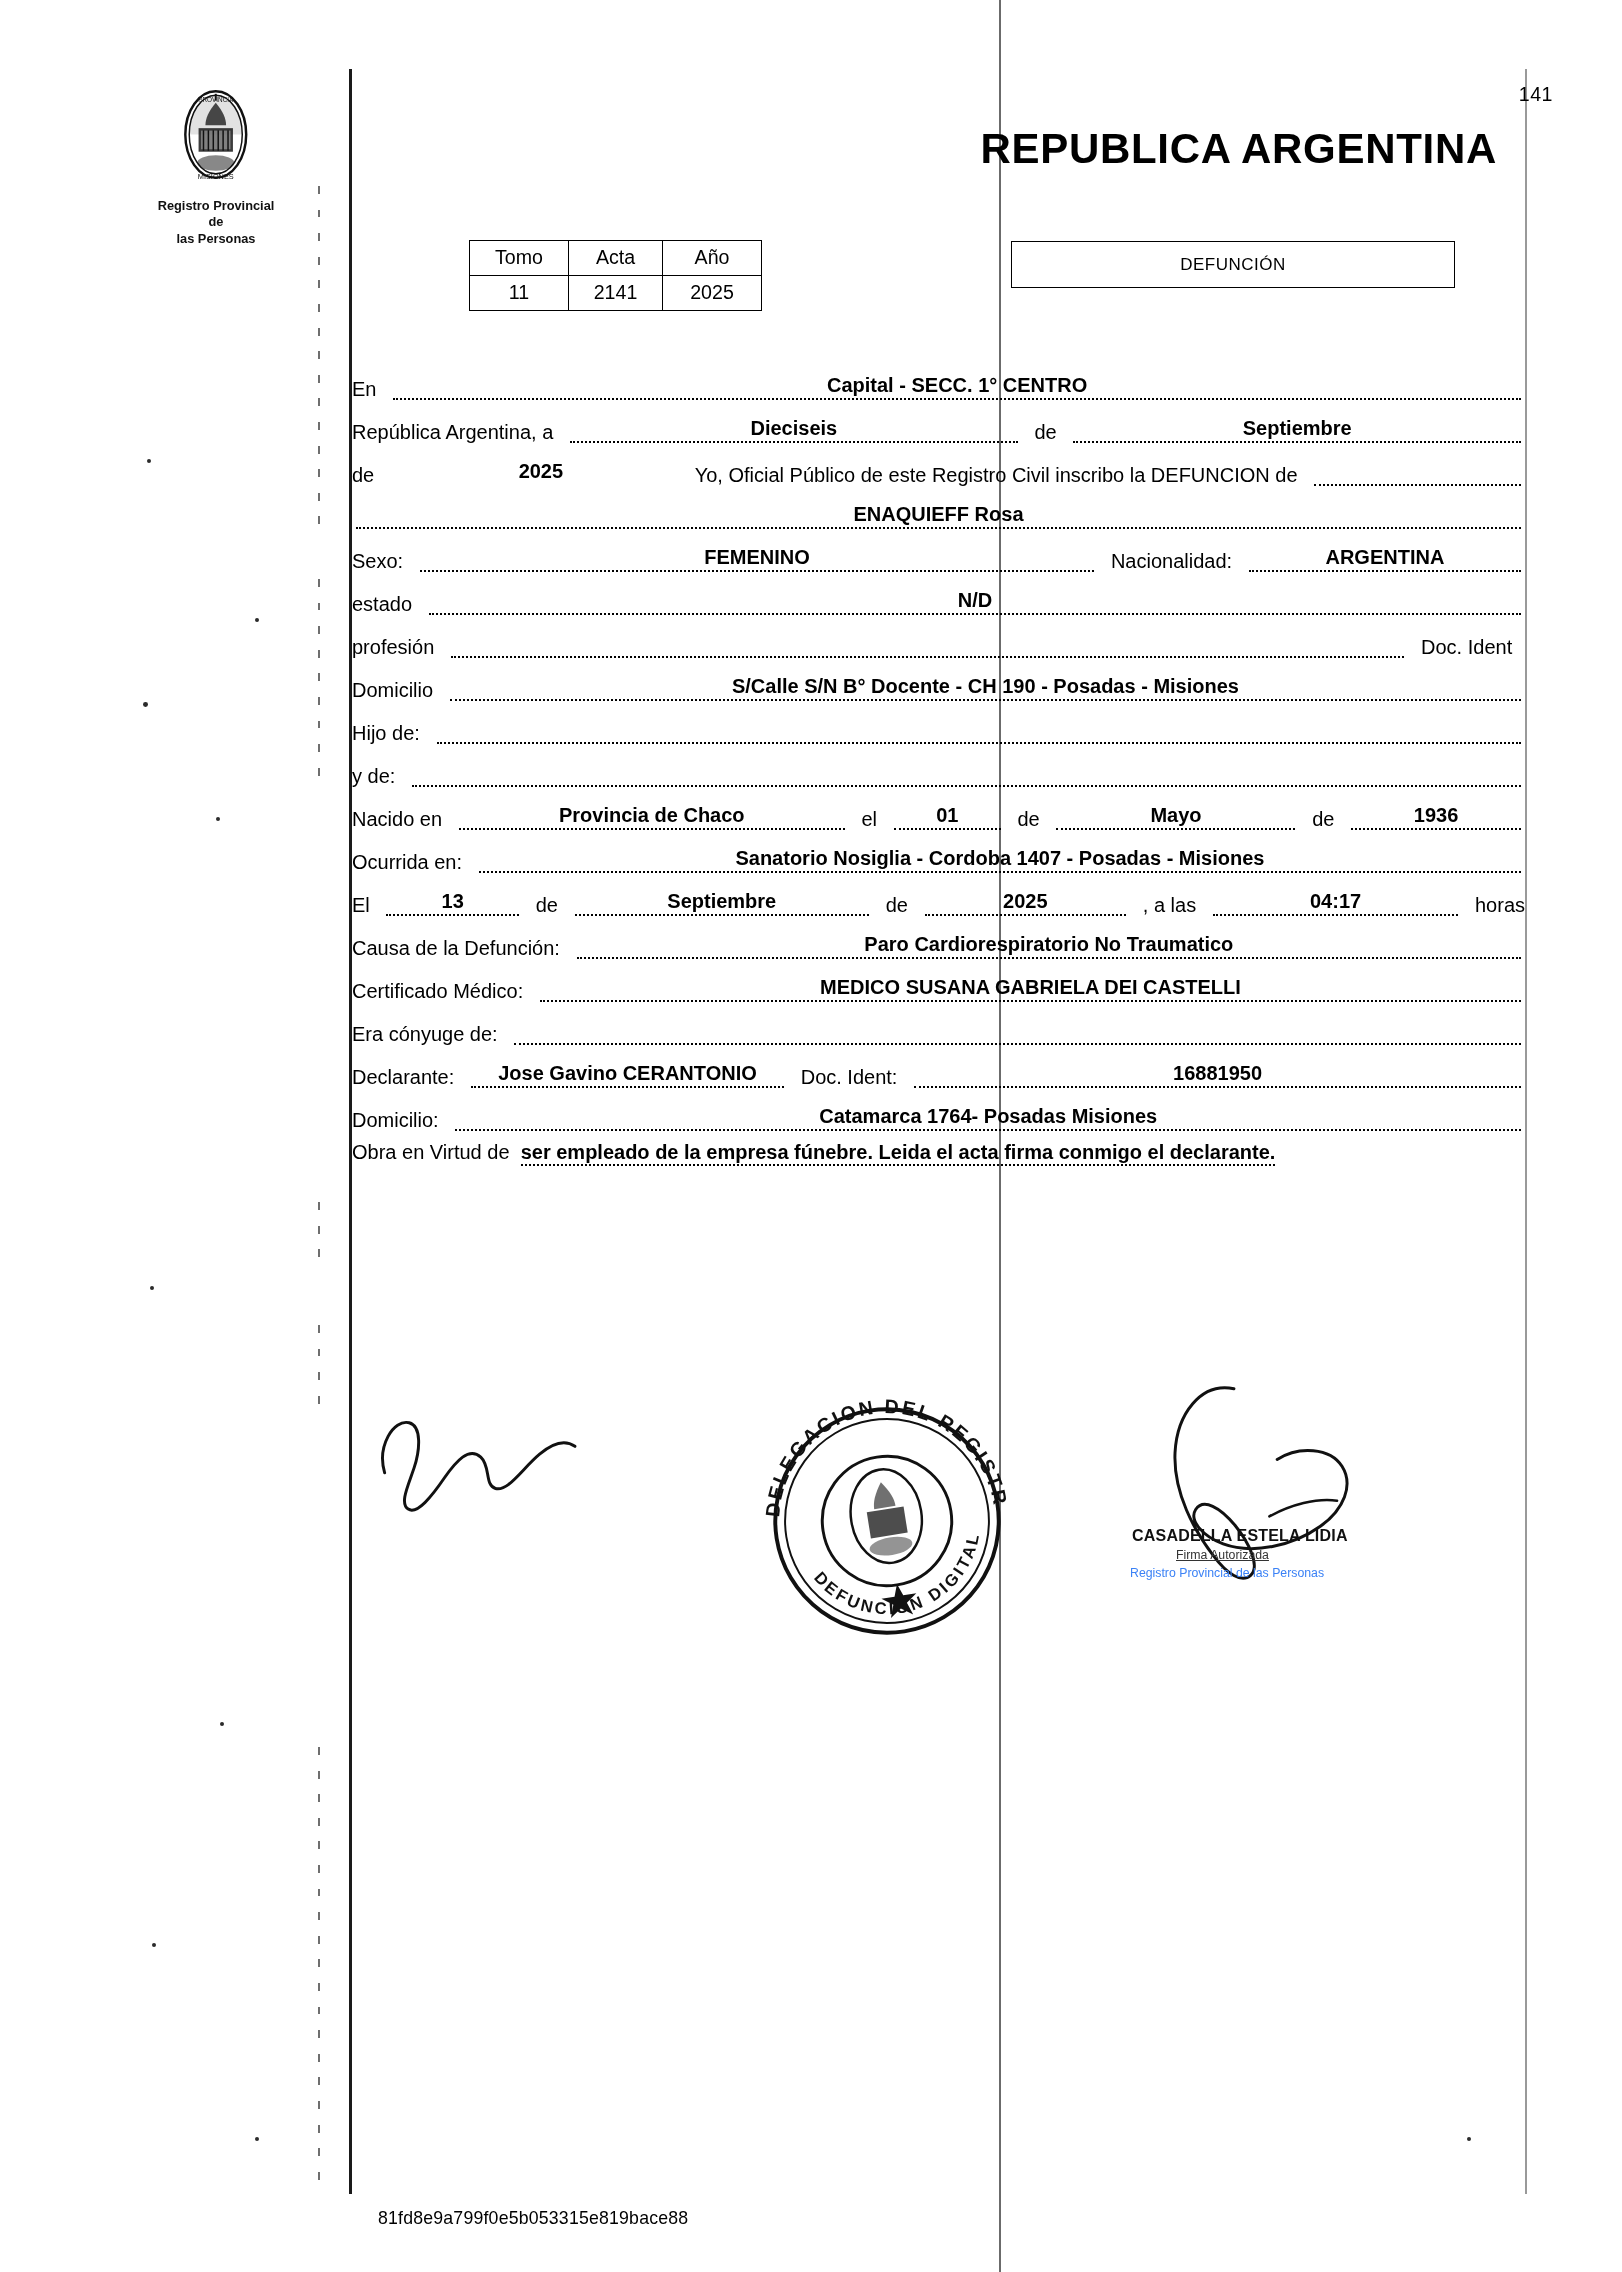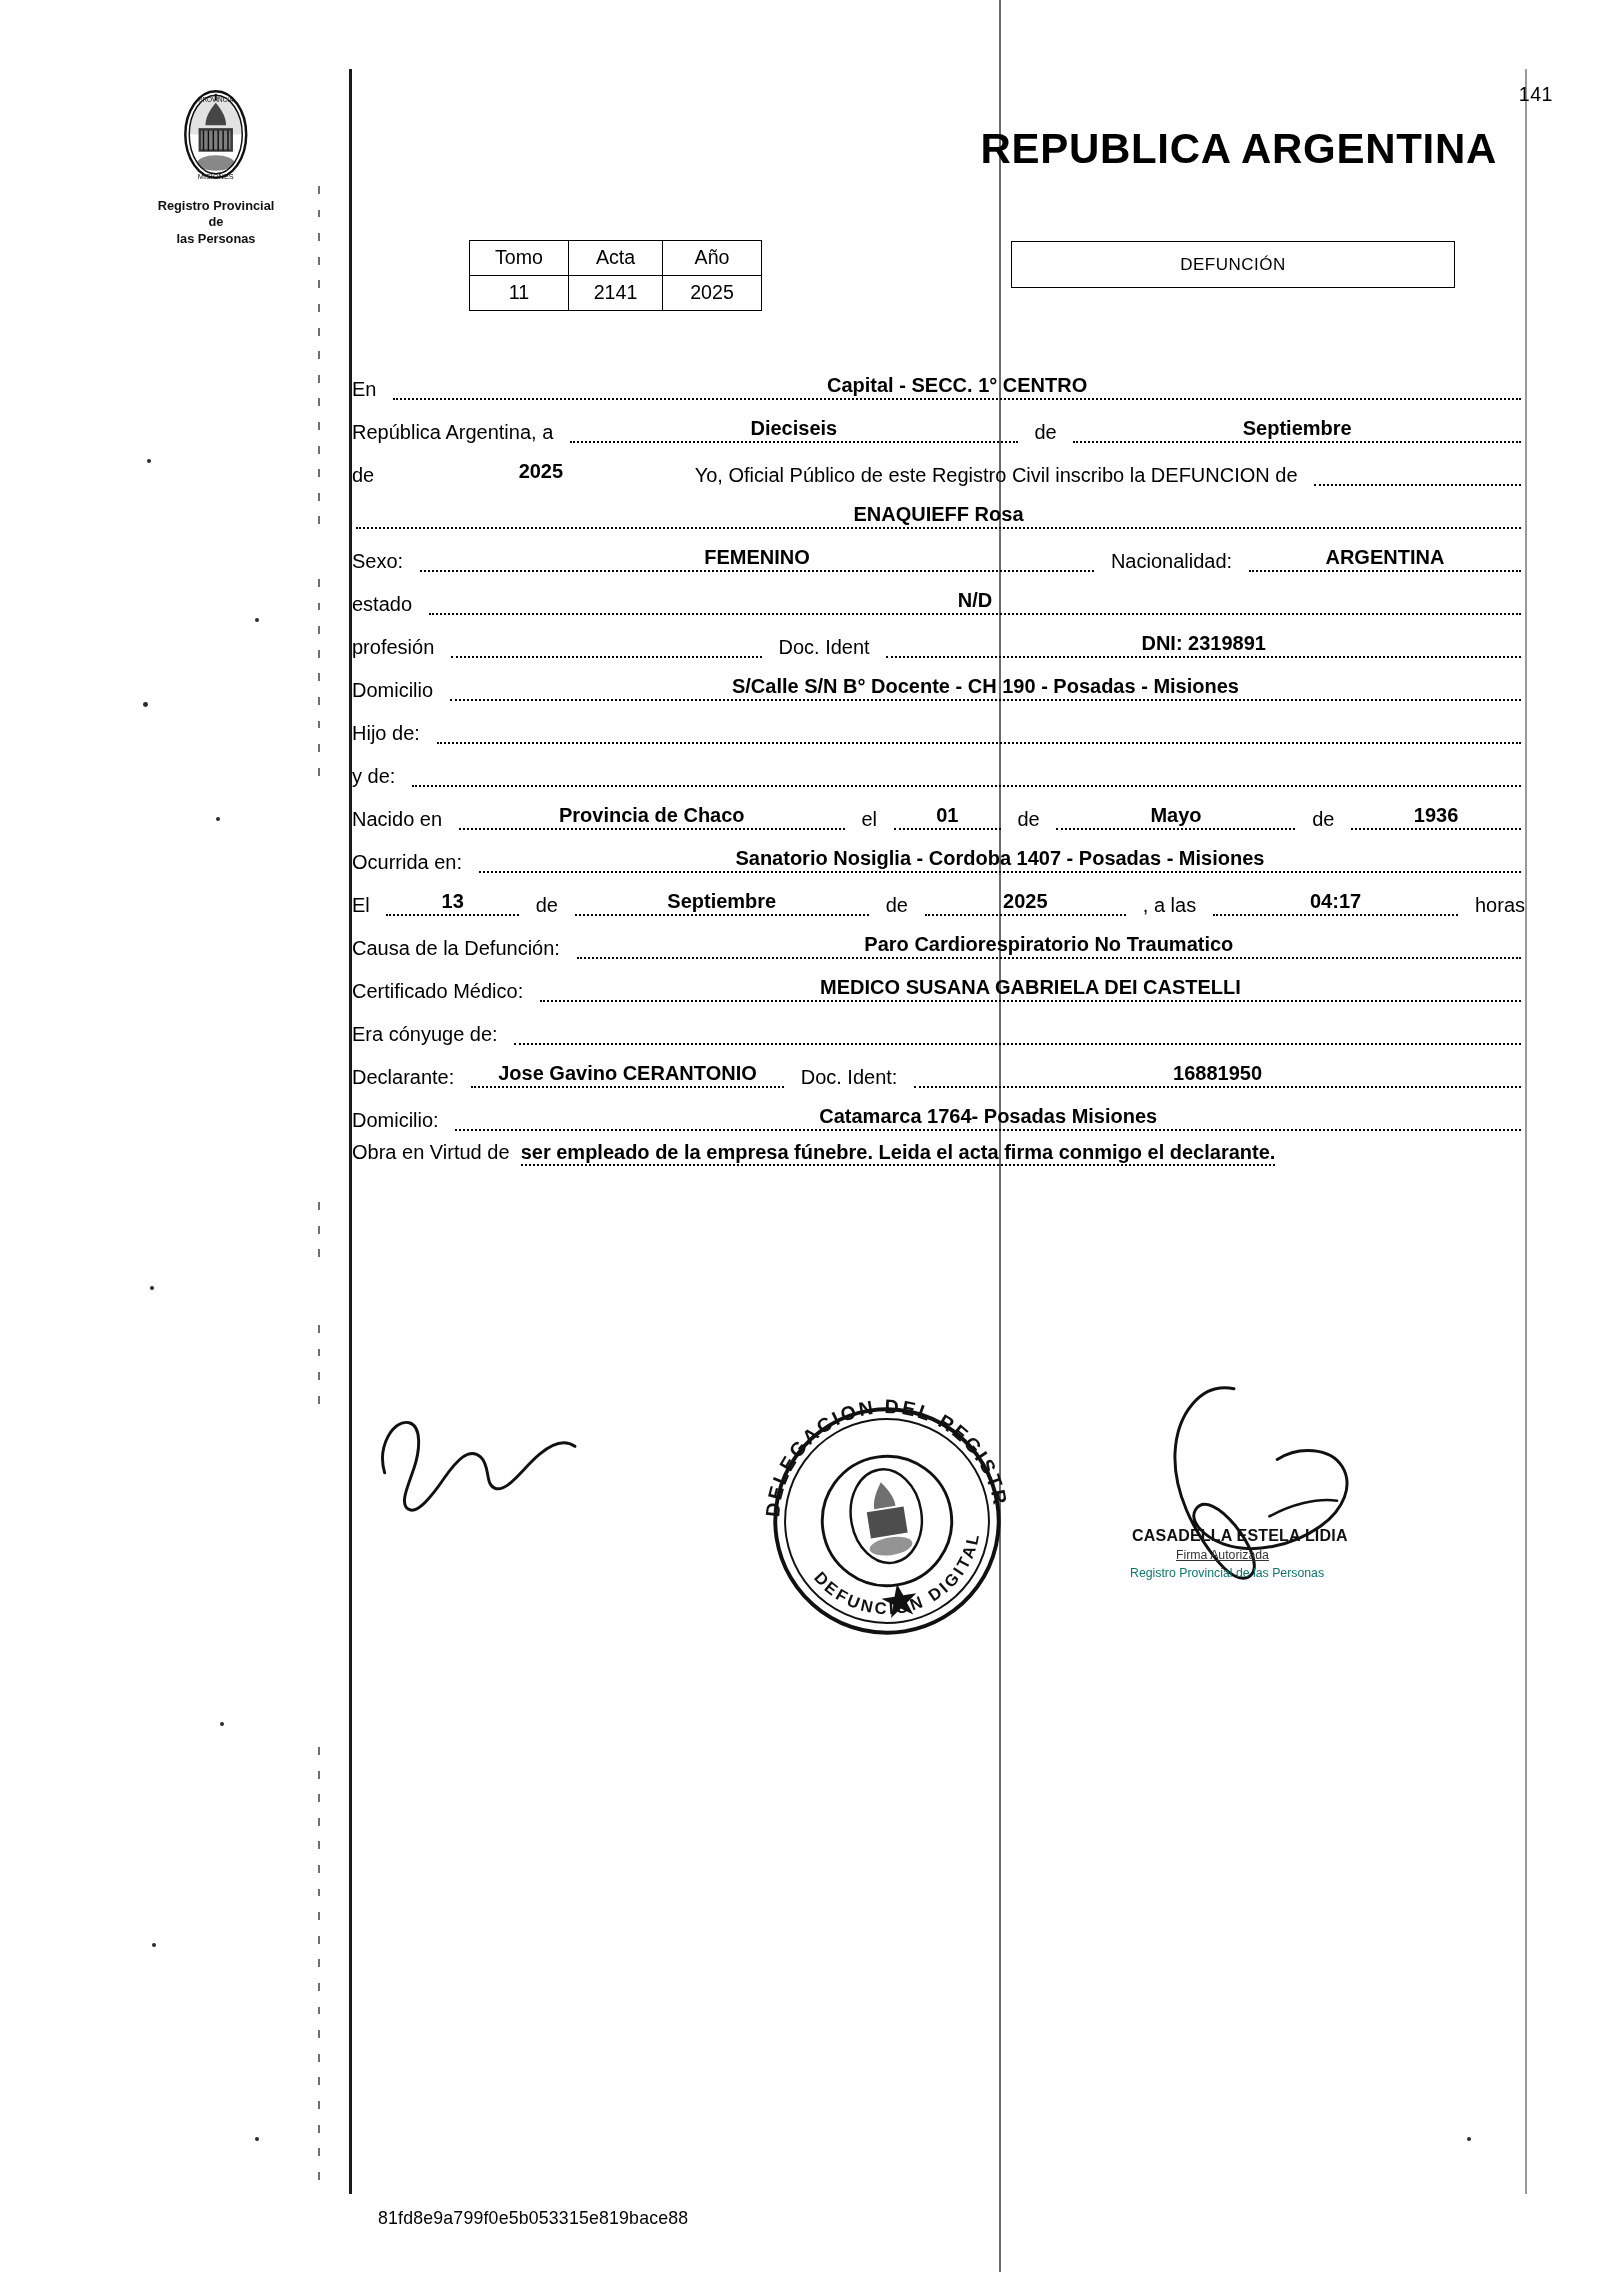--- a/index.html
+++ b/index.html
@@ -251,21 +251,21 @@
     top: 174px;
     font-size: 12.3px;
     color: #333;
     text-decoration: underline;
   }
   .sig-sub2 {
     position: absolute;
     left: 778px;
     top: 192px;
     font-size: 12.3px;
-    color: #0f766e;
+    color: #3b82f6;
   }
 
   
   .hash {
     position: absolute;
     left: 378px;
     top: 2208px;
     font-size: 17.7px;
     letter-spacing: 0.2px;
   }
@@ -405,23 +405,20 @@
 
     <div class="row">
       <div class="lbl fx">profesión</div>
       <div class="gap"></div>
       <div class="fill">
         <div class="val"></div>
       </div>
       <div class="gap"></div>
       <div class="lbl fx">Doc. Ident</div>
       <div class="gap"></div>
-      <div class="fill w-660">
-        <div class="val">DNI: 2319891</div>
-      </div>
     </div>
 
     <div class="row">
       <div class="lbl fx">Domicilio</div>
       <div class="gap"></div>
       <div class="fill">
         <div class="val">S/Calle S/N B° Docente - CH 190 - Posadas - Misiones</div>
       </div>
     </div>
 

